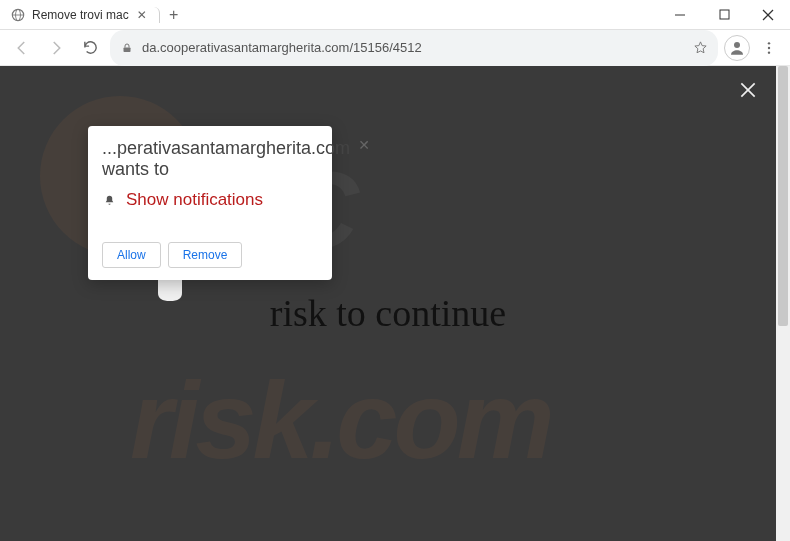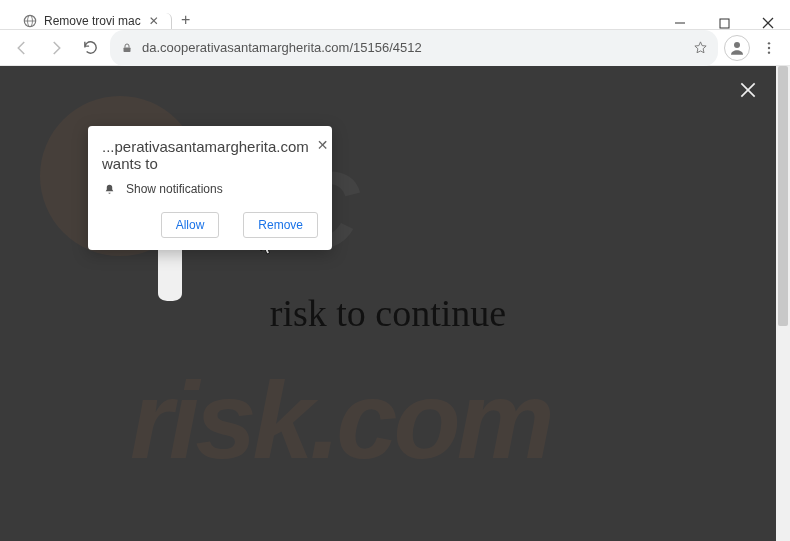--- a/index.html
+++ b/index.html
@@ -10,22 +10,21 @@
       background: #fff;
       overflow: hidden;
       position: relative;
     }
     
     .titlebar {
       height: 30px;
       background: #fff;
       border-bottom: 1px solid #e0e0e0;
       display: flex;
-      align-items: flex-end;
-      padding-left: 12px;
+      align-items: center;
     }
     .tab {
       display: flex;
       align-items: center;
       padding: 0 10px;
       max-width: 190px;
       border-right: 1px solid #d0d0d0;
       border-top-right-radius: 6px 6px;
       gap: 6px;
       font-size: 12px;
@@ -165,35 +164,34 @@
       box-shadow: 0 4px 16px rgba(0,0,0,0.25);
       padding: 12px 14px;
       font-size: 12px;
       color: #333;
     }
     .notif .notif-head {
       display: flex;
       align-items: flex-start;
       gap: 8px;
     }
-    .notif .notif-title { flex: 1; font-size: 15px; color:#444; }
+    .notif .notif-title { flex: 1; font-size: 18px; color:#444; }
     .notif .notif-close { width:14px; height:14px; color:#666; display:flex;align-items:center;justify-content:center; font-size:14px;}
     .notif .notif-row {
       display: flex;
       align-items: center;
       gap: 10px;
       margin-top: 10px;
     }
     .notif .bell { width:14px;height:14px; color:#555; display:flex;align-items:center;justify-content:center;}
-    .notif .notif-text { font-size: 12px; color: #404040; }
+    .notif .notif-text { font-size: 17px; color: #b91c1c; }
     .notif .notif-btns {
       display: flex;
-      justify-content: flex-end;
-      gap: 24px;
-      margin-top: 16px;
+      gap: 7px;
+      margin-top: 32px;
     }
     .notif .btn {
       border: 1px solid #d0d0d0;
       background: #fff;
       border-radius: 3px;
       padding: 5px 14px;
       font-size: 12px;
       color: #1a73e8;
     }
     

